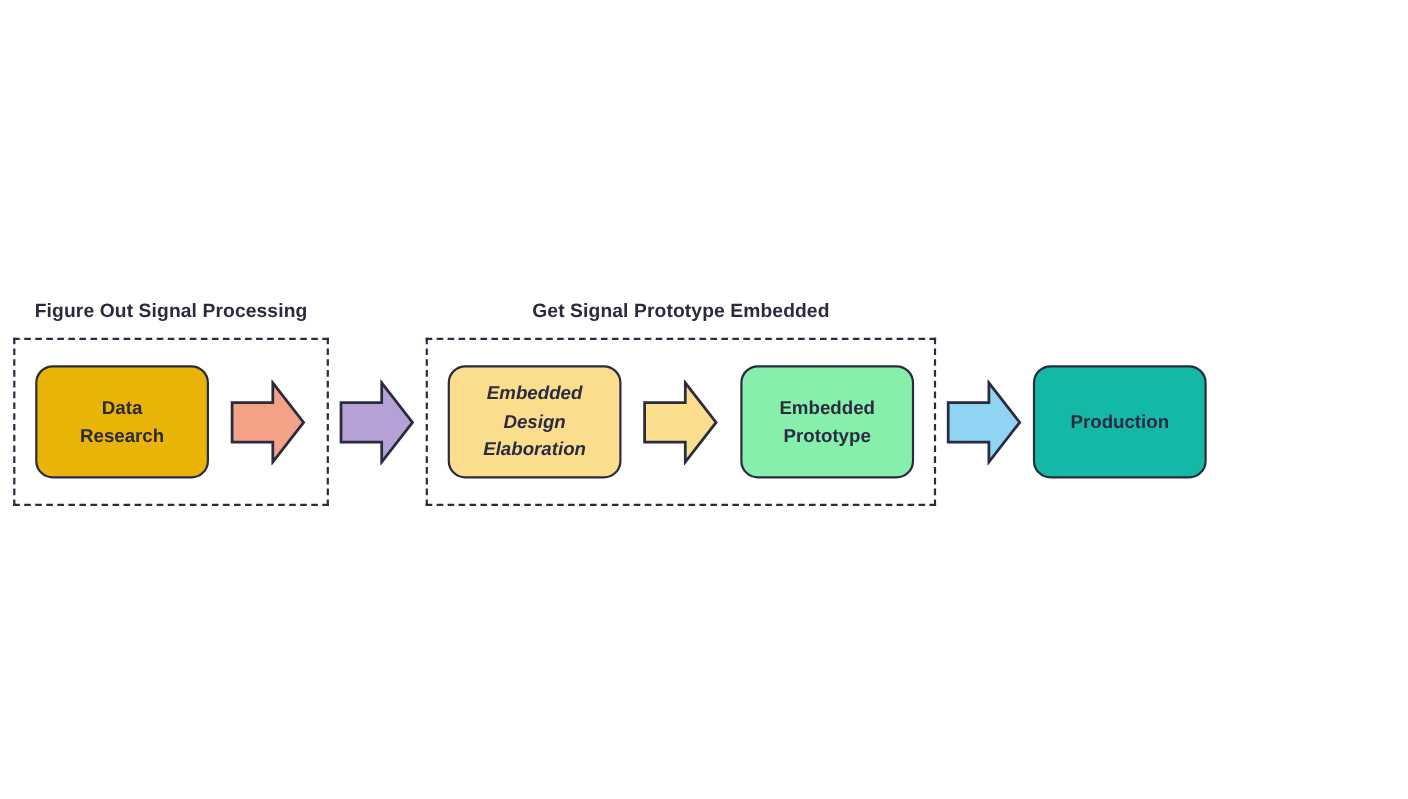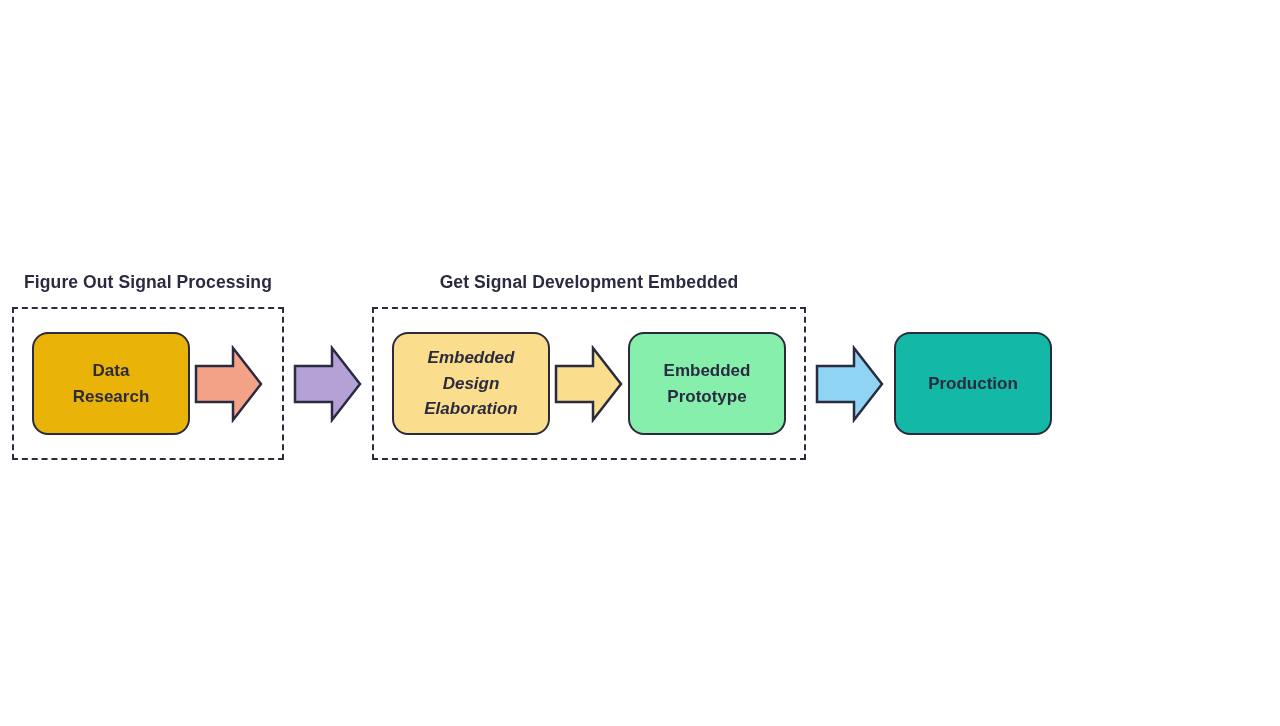--- a/index.html
+++ b/index.html
@@ -13,21 +13,21 @@
   }
   .canvas{position:relative;width:1280px;height:726px;background:#ffffff;}
   .flow-row{
     position:absolute;top:307px;left:12px;
     display:flex;align-items:center;gap:9px;
   }
   .group{
     position:relative;
     height:153px;
     border:2.5px dashed var(--ink);
-    display:flex;align-items:center;gap:4px;
+    display:flex;align-items:center;gap:19px;
     padding:0 18px;
   }
   .group-title{
     position:absolute;top:-37px;left:0;right:0;
     text-align:center;
     font-weight:bold;font-size:17.5px;color:var(--ink);
     white-space:nowrap;
     letter-spacing:0.1px;
   }
   .node{
@@ -62,21 +62,21 @@
         <polygon points="2,21 39,21 39,3 67,39 39,75 39,57 2,57" stroke="#2b2b40" stroke-width="2.5" fill="#f3a287"></polygon>
       </svg>
 
     </div>
 
     <svg class="arrow" width="70" height="78" viewBox="0 0 70 78">
       <polygon points="2,21 39,21 39,3 67,39 39,75 39,57 2,57" stroke="#2b2b40" stroke-width="2.5" fill="#b5a1d5"></polygon>
     </svg>
 
     <div class="group">
-      <div class="group-title">Get Signal Development Embedded</div>
+      <div class="group-title">Get Signal Prototype Embedded</div>
 
       <div class="node" style="background-color: rgb(250, 222, 141); font-style: italic;">
         <span class="node-label">Embedded Design Elaboration</span>
       </div>
 
       <svg class="arrow" width="70" height="78" viewBox="0 0 70 78">
         <polygon points="2,21 39,21 39,3 67,39 39,75 39,57 2,57" stroke="#2b2b40" stroke-width="2.5" fill="#fade8d"></polygon>
       </svg>
 
       <div class="node" style="background-color: #86efac;">

